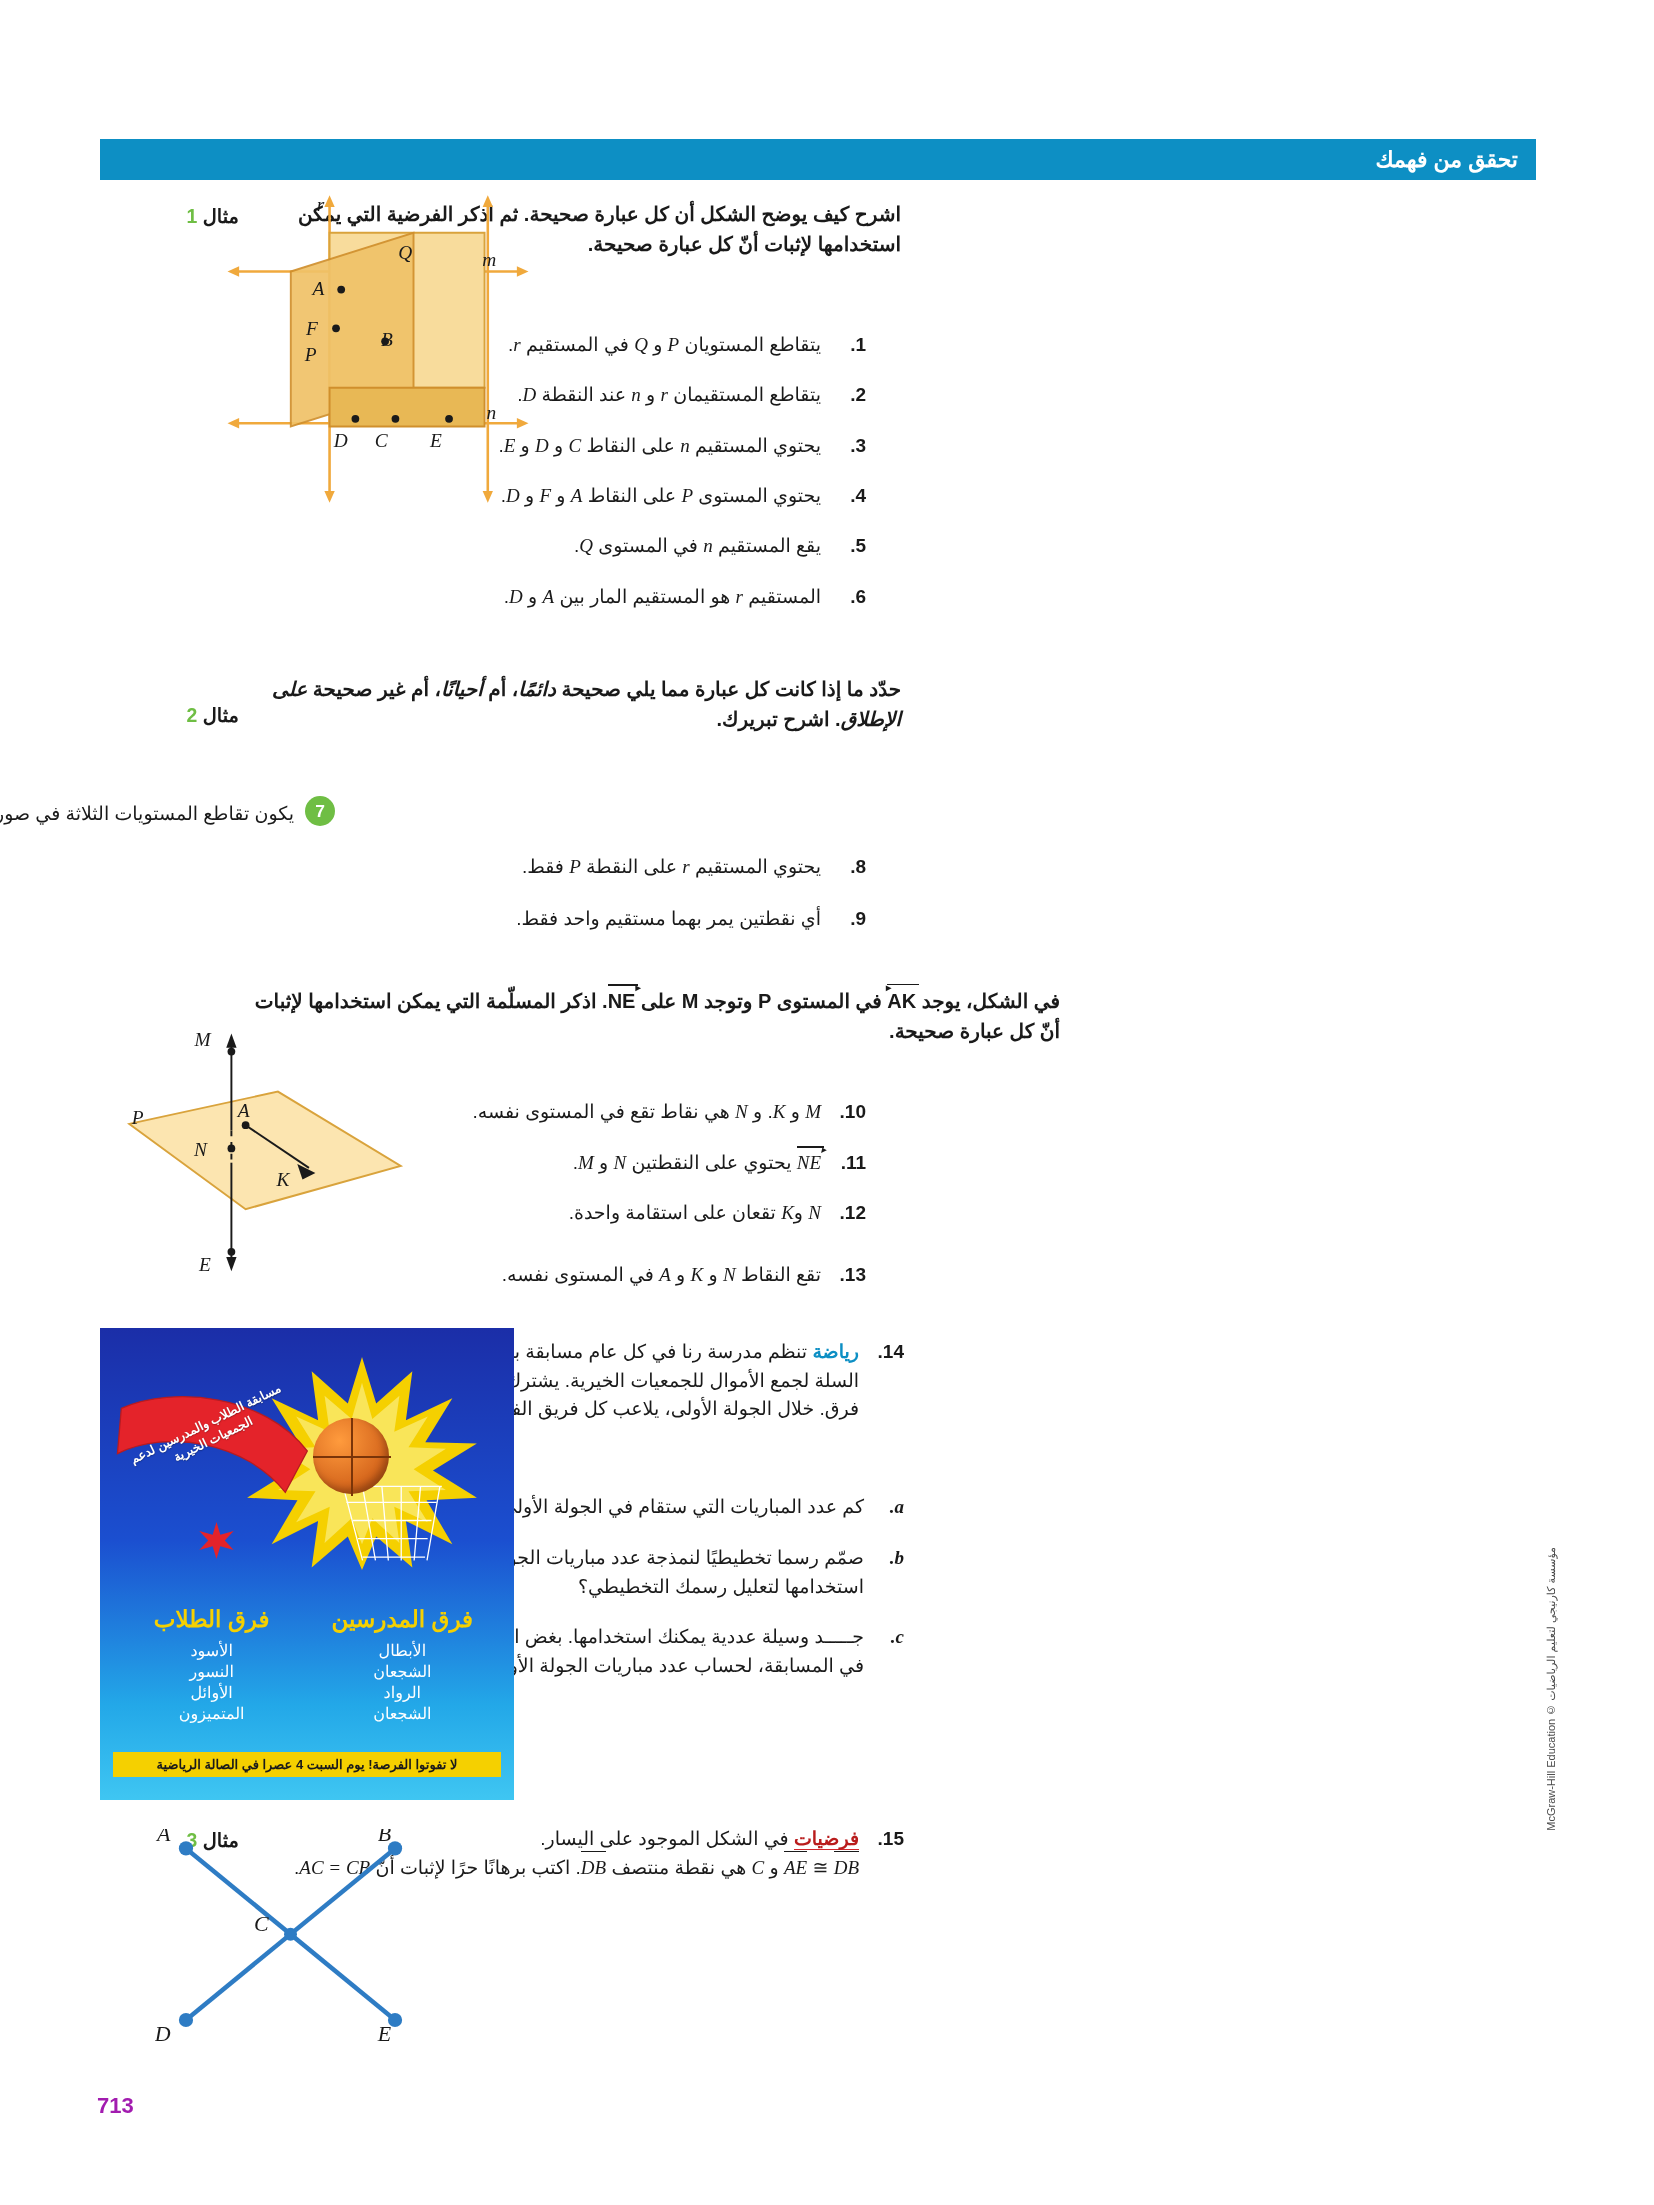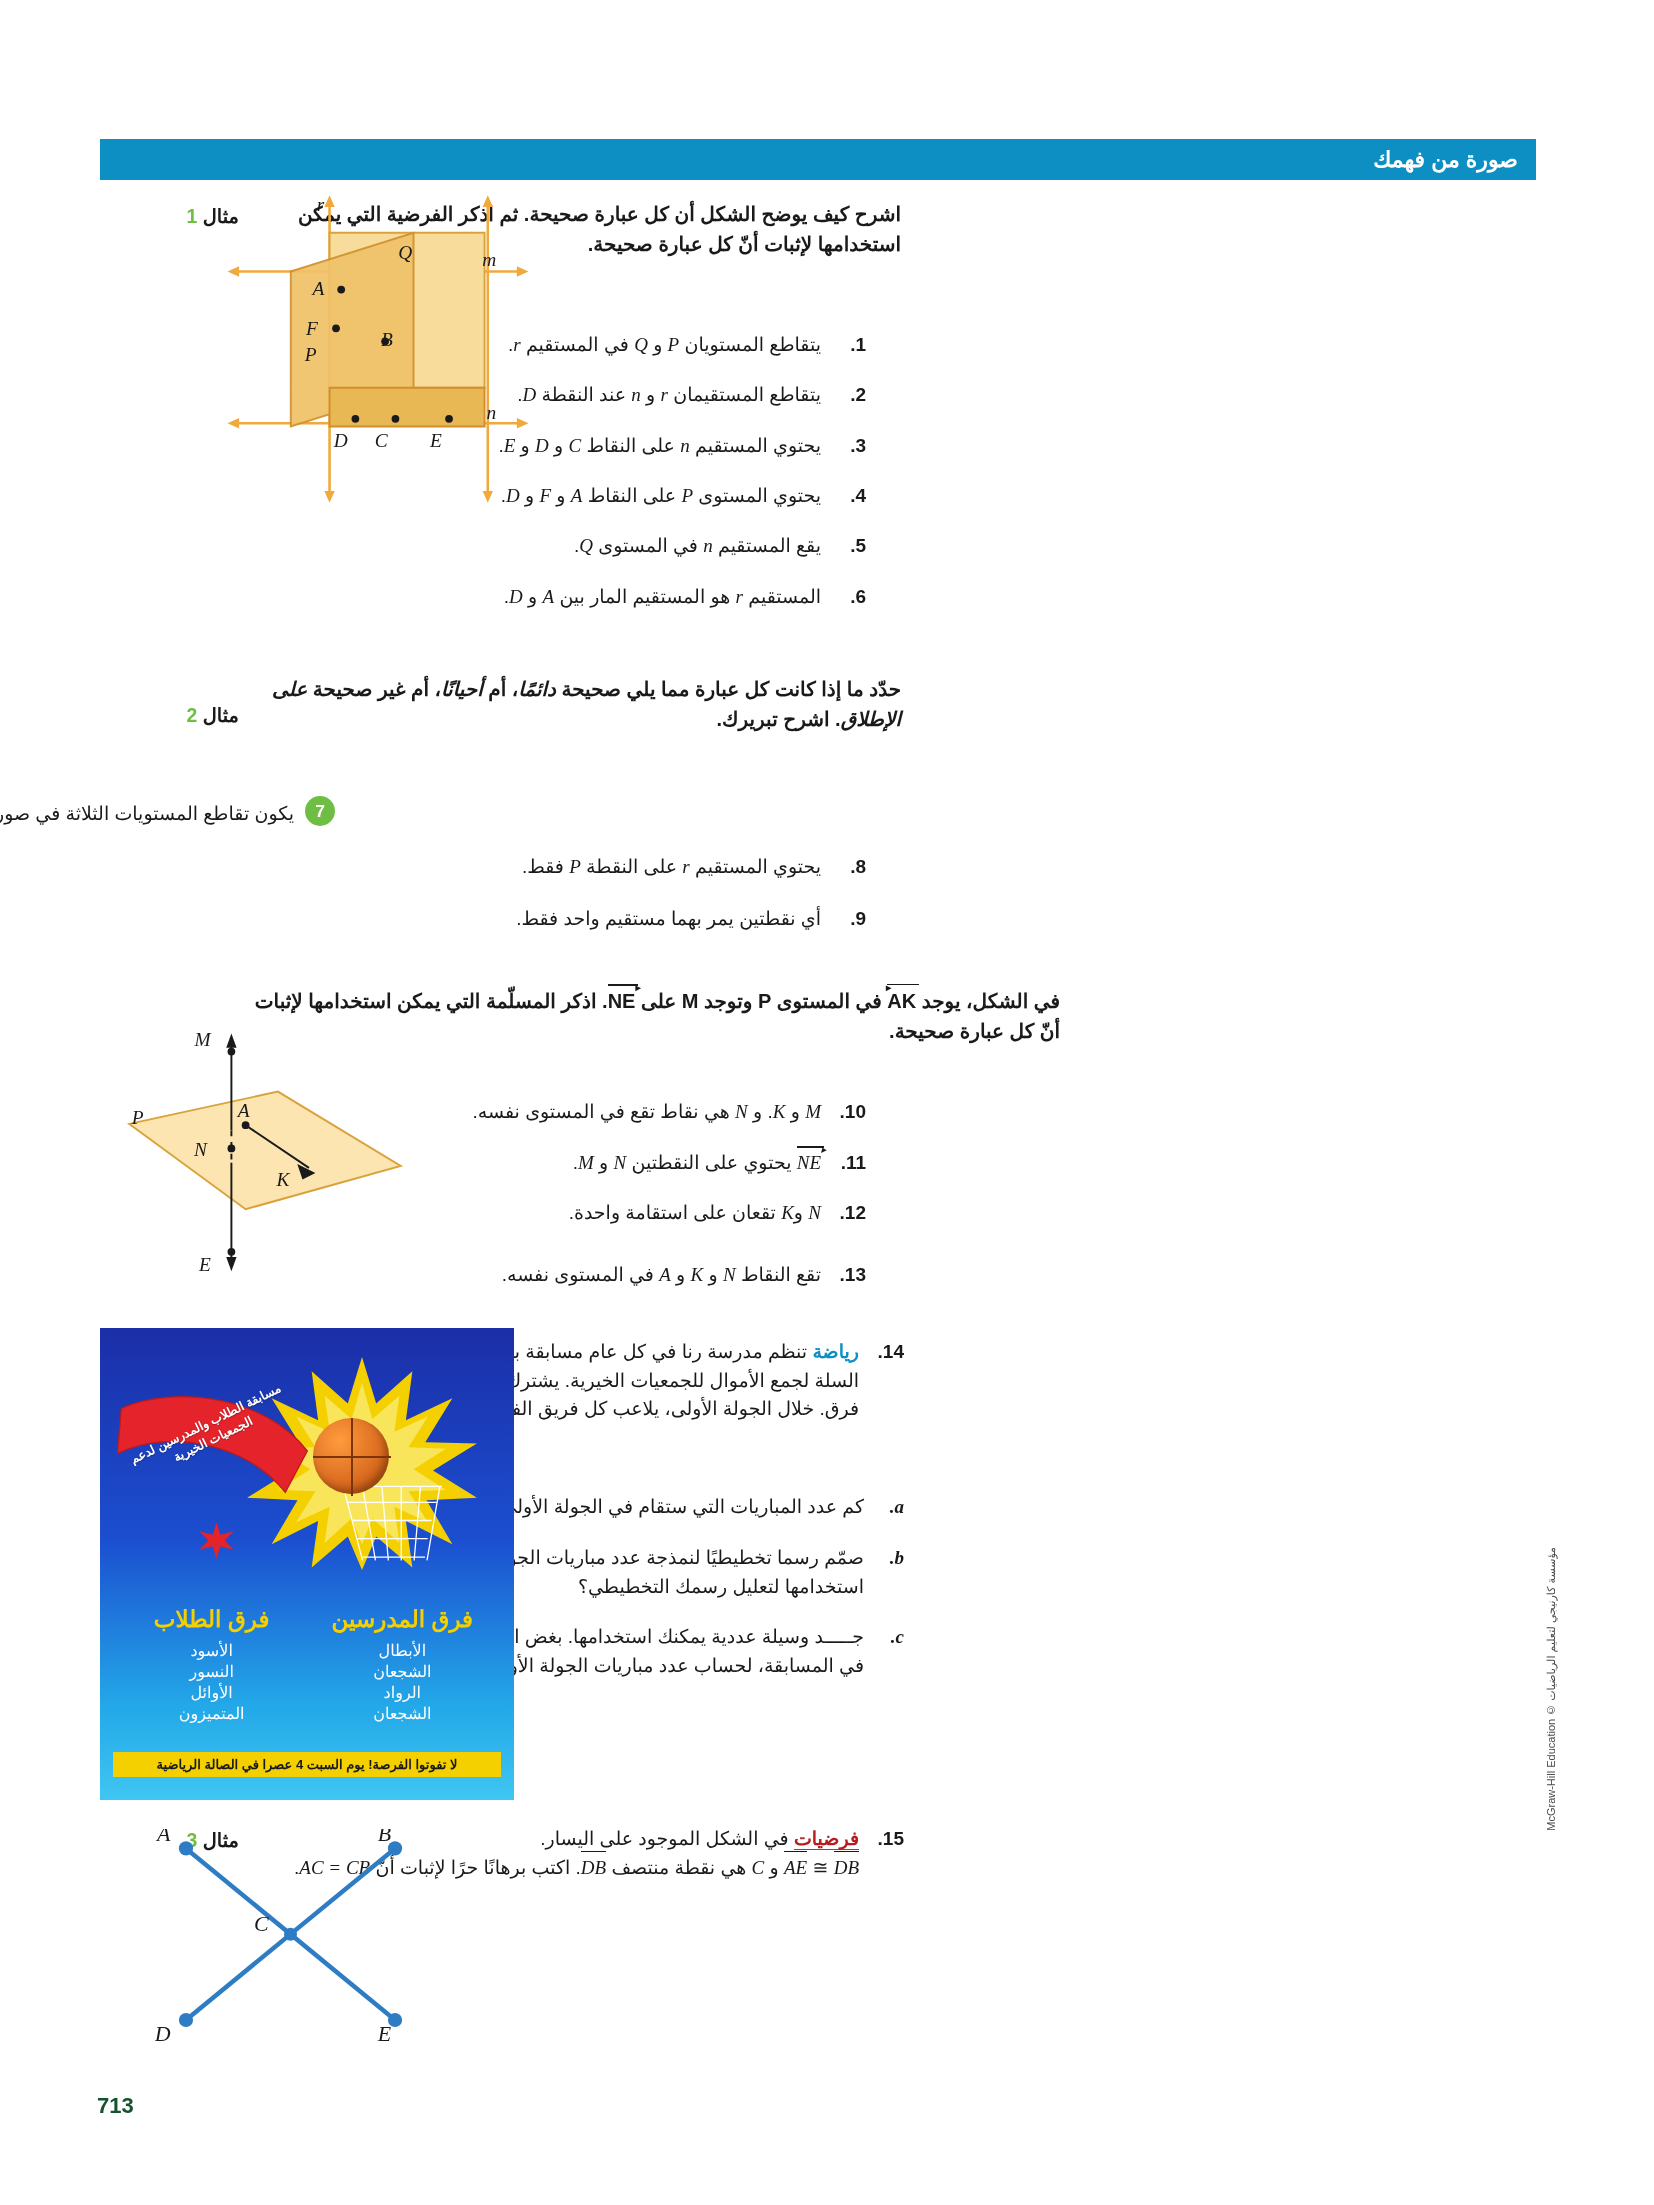--- a/index.html
+++ b/index.html
@@ -209,30 +209,30 @@
     white-space: nowrap;
     line-height: 1.4;
   }
 
   .page-number {
     position: absolute;
     left: 97px;
     top: 2093px;
     font-size: 22px;
     font-weight: bold;
-    color: #14532d;
+    color: #a21caf;
   }
 </style>
 </head>
 <body>
 
 <div class="page">
 
   <div class="header-band">
-    <div class="title">صورة من فهمك</div>
+    <div class="title">تحقق من فهمك</div>
   </div>
 
   <div class="example-label" style="right:1415px; top:205px;">
     <span>مثال</span>
     <span class="num">1</span>
   </div>
 
   <div class="prompt" style="right:753px; top:200px; width:649px;">اشرح كيف يوضح الشكل أن كل عبارة صحيحة. ثم اذكر الفرضية التي يمكن استخدامها لإثبات أنّ كل عبارة صحيحة.</div>
 
   <div class="item" style="right:788px; top:331px; width:614px;">

